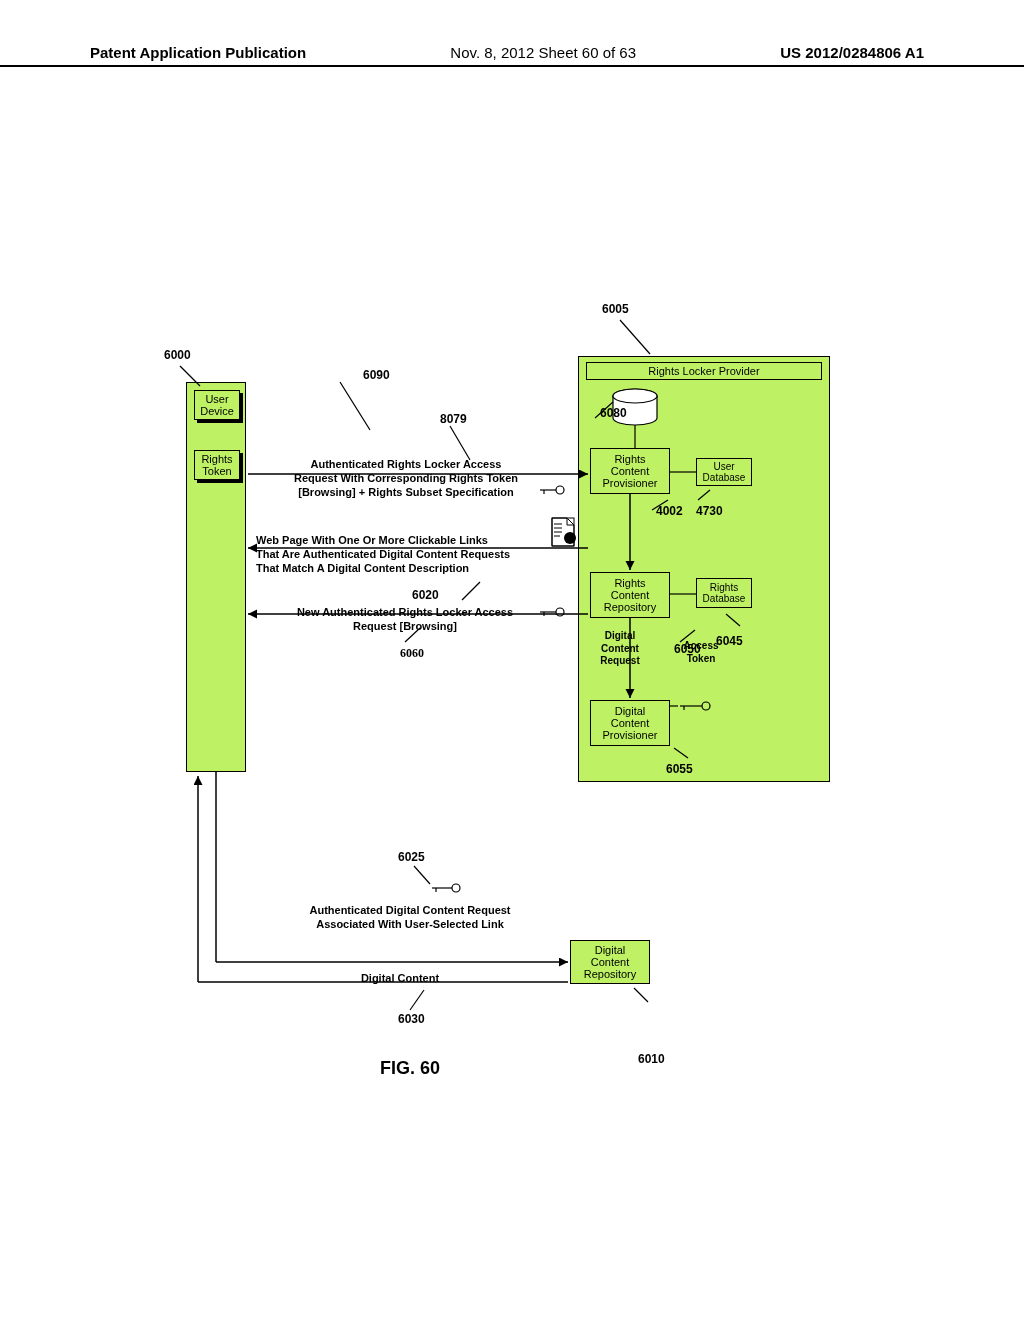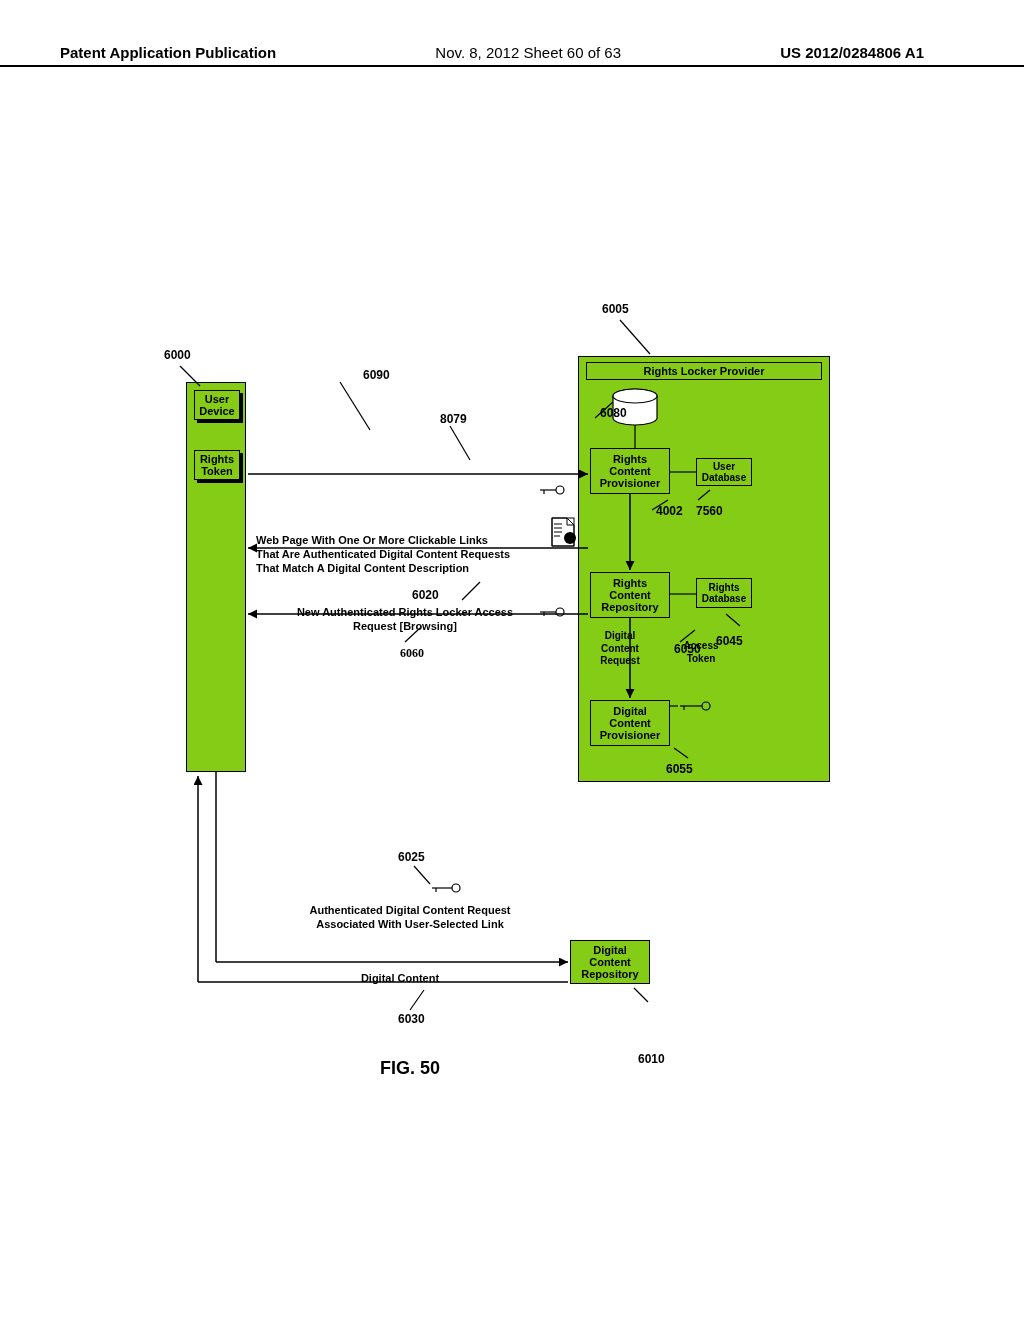--- a/index.html
+++ b/index.html
@@ -17,39 +17,39 @@
     left: 0;
     width: 1024px;
     border-bottom: 2px solid #000;
     padding-bottom: 4px;
   }
   .header-text {
     display: flex;
     justify-content: space-between;
     font-size: 15px;
     font-weight: normal;
-    padding: 0 100px 0 60px;
+    padding: 0 100px 0 90px;
   }
   .header-text .left { font-weight: bold; }
   .header-text .mid { }
   .header-text .right { font-weight: bold; }
 
   .diagram {
     position: absolute;
     top: 310px;
     left: 140px;
     width: 730px;
     height: 750px;
   }
   .box {
     position: absolute;
     border: 1.5px solid #000;
-    background: #84cc16;
+    background: #bef264;
     font-size: 11px;
-    font-weight: bold;
+    font-weight: normal;
     text-align: center;
     display: flex;
     align-items: center;
     justify-content: center;
     padding: 2px;
     box-sizing: border-box;
   }
   .shadow {
     box-shadow: 3px 3px 0 #000;
   }
@@ -189,20 +189,23 @@
     <line x1="528" y1="190" x2="512" y2="200" stroke="#000" stroke-width="1.2"></line>
     <line x1="558" y1="190" x2="570" y2="180" stroke="#000" stroke-width="1.2"></line>
     <line x1="555" y1="320" x2="540" y2="332" stroke="#000" stroke-width="1.2"></line>
     <line x1="600" y1="316" x2="586" y2="304" stroke="#000" stroke-width="1.2"></line>
     <line x1="548" y1="448" x2="534" y2="438" stroke="#000" stroke-width="1.2"></line>
     <line x1="508" y1="692" x2="494" y2="678" stroke="#000" stroke-width="1.2"></line>
     <line x1="274" y1="556" x2="290" y2="574" stroke="#000" stroke-width="1.2"></line>
     <line x1="270" y1="700" x2="284" y2="680" stroke="#000" stroke-width="1.2"></line>
   </svg>
 
+  <div class="label" style="left:116px; top:148px; width:300px; white-space:pre-line;">Authenticated Rights Locker Access
+Request With Corresponding Rights Token
+[Browsing] + Rights Subset Specification</div>
   <div class="label" style="left:116px; top:224px; width:310px; white-space:pre-line; text-align:left;">Web Page With One Or More Clickable Links
 That Are Authenticated Digital Content Requests
 That Match A Digital Content Description</div>
   <div class="label" style="left:120px; top:296px; width:290px; white-space:pre-line;">New Authenticated Rights Locker Access
 Request [Browsing]</div>
   <div class="label" style="left:130px; top:594px; width:280px; white-space:pre-line;">Authenticated Digital Content Request
 Associated With User-Selected Link</div>
   <div class="label" style="left:200px; top:662px; width:120px;">Digital Content</div>
   <div class="label" style="left:450px; top:320px; width:60px; white-space:pre-line; font-size:10px;">Digital
 Content
@@ -211,23 +214,23 @@
 Token</div>
 
   <div class="ref" style="left:24px; top:38px;">6000</div>
   <div class="ref" style="left:462px; top:-8px;">6005</div>
   <div class="ref" style="left:180px; top:58px;margin-left:43px;">6090</div>
   <div class="ref" style="left:300px; top:102px;">8079</div>
   <div class="ref" style="left:272px; top:278px;">6020</div>
   <div class="ref" style="left:260px; top:336px;font-family:Liberation Serif, serif;">6060</div>
   <div class="ref" style="left:460px; top:96px;">6080</div>
   <div class="ref" style="left:516px; top:194px;">4002</div>
-  <div class="ref" style="left:556px; top:194px;">7560</div>
+  <div class="ref" style="left:556px; top:194px;">4730</div>
   <div class="ref" style="left:534px; top:332px;">6050</div>
   <div class="ref" style="left:576px; top:324px;">6045</div>
   <div class="ref" style="left:526px; top:452px;">6055</div>
   <div class="ref" style="left:258px; top:540px;">6025</div>
   <div class="ref" style="left:258px; top:702px;">6030</div>
   <div class="ref" style="left:498px; top:694px;margin-top:48px;">6010</div>
 
-  <div class="fig-caption" style="left:240px; top:748px;">FIG. 50</div>
+  <div class="fig-caption" style="left:240px; top:748px;">FIG. 60</div>
 
 </div>
 
 </body></html>

